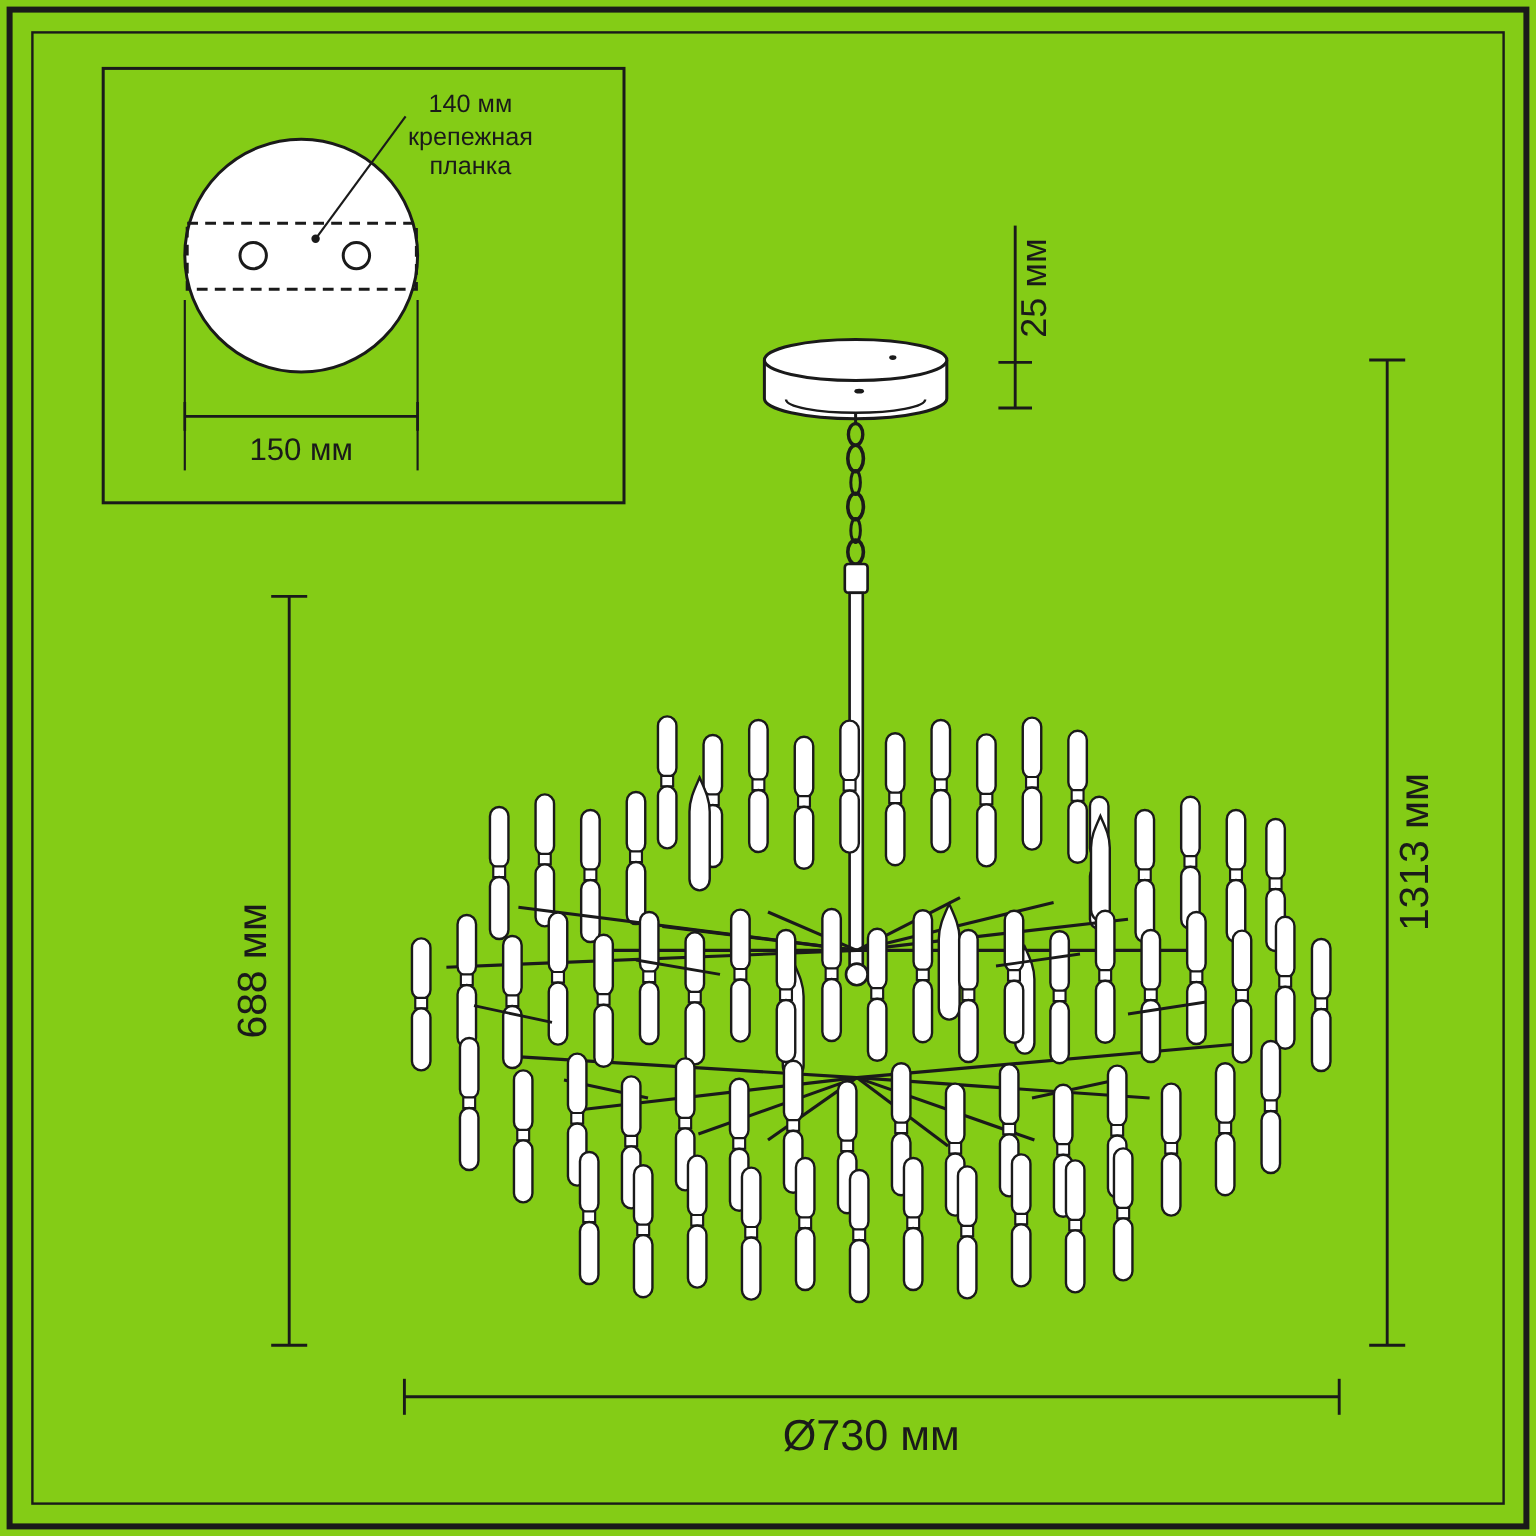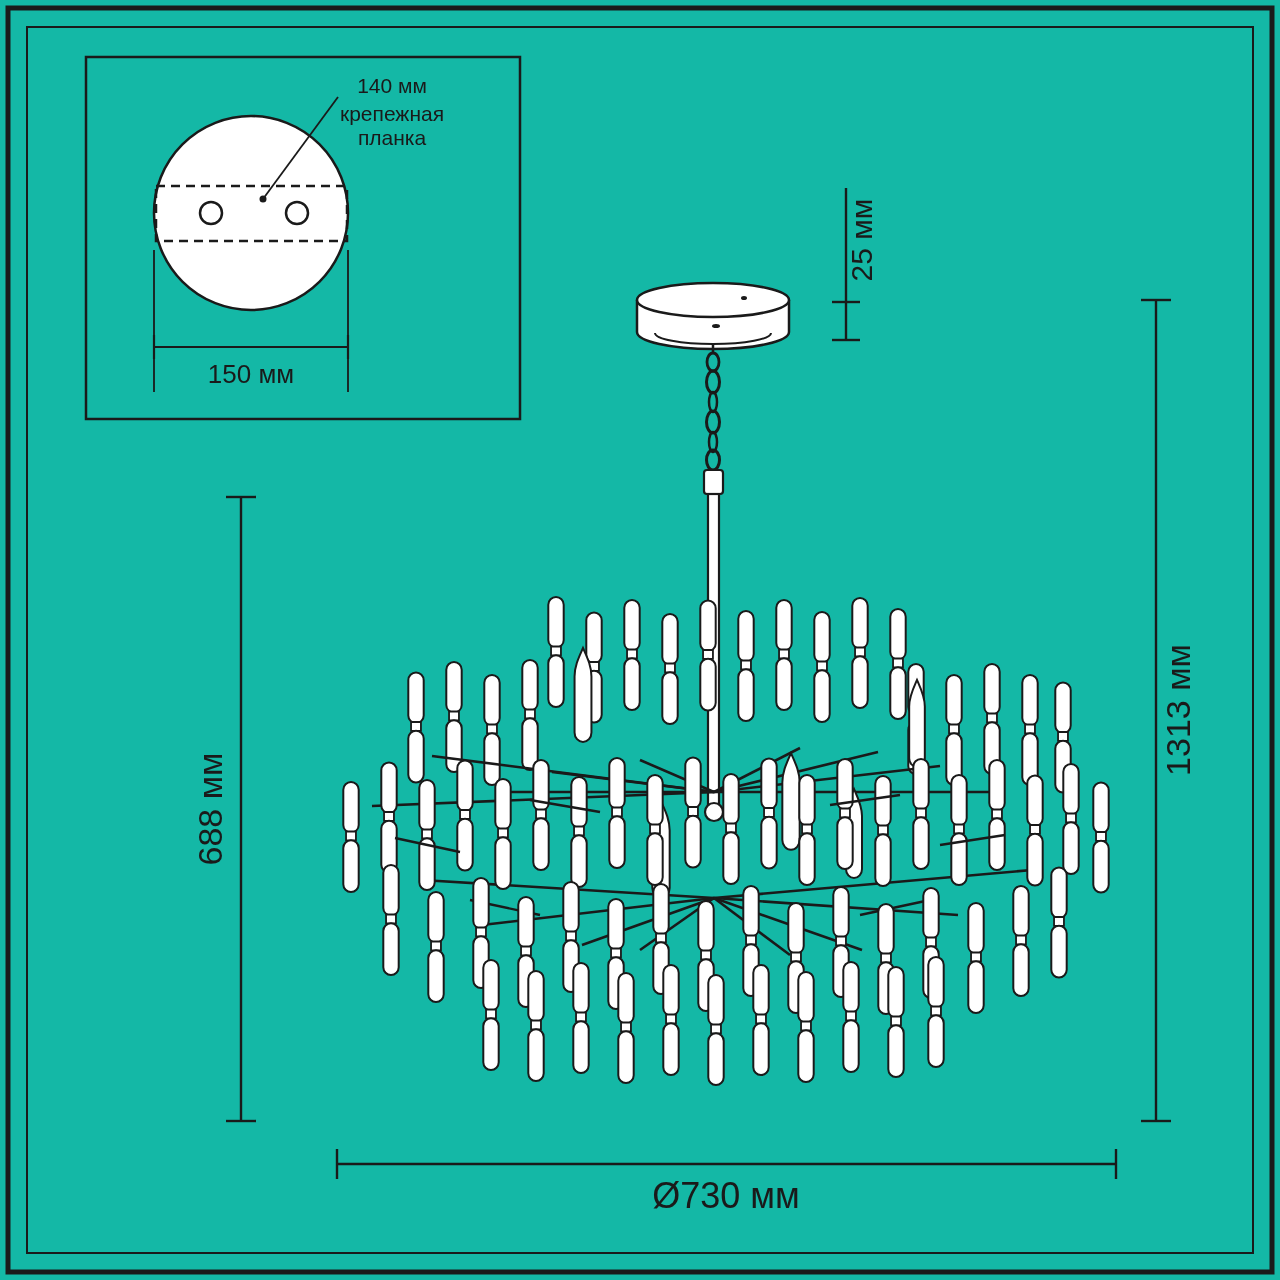--- a/index.html
+++ b/index.html
@@ -1,16 +1,16 @@
 <!DOCTYPE html>
 <html><head>
 <meta charset="utf-8">
 <style>
   html,body{margin:0;padding:0;background:#ffffff;}
-  .canvas{position:relative;width:1280px;height:1280px;background:#14b8a6;overflow:hidden;}
+  .canvas{position:relative;width:1280px;height:1280px;background:#84cc16;overflow:hidden;}
   svg{display:block;}
   .ink{stroke:#1a1a1a;fill:none;}
   .fillw{fill:#ffffff;stroke:#1a1a1a;}
   text{font-family:"Liberation Sans", sans-serif;fill:#1a1a1a;}
   .t21{font-size:21px;}
   .t26{font-size:26px;}
   .t30{font-size:30px;}
   .t34{font-size:34px;}
   .t36{font-size:36px;}
 </style>

